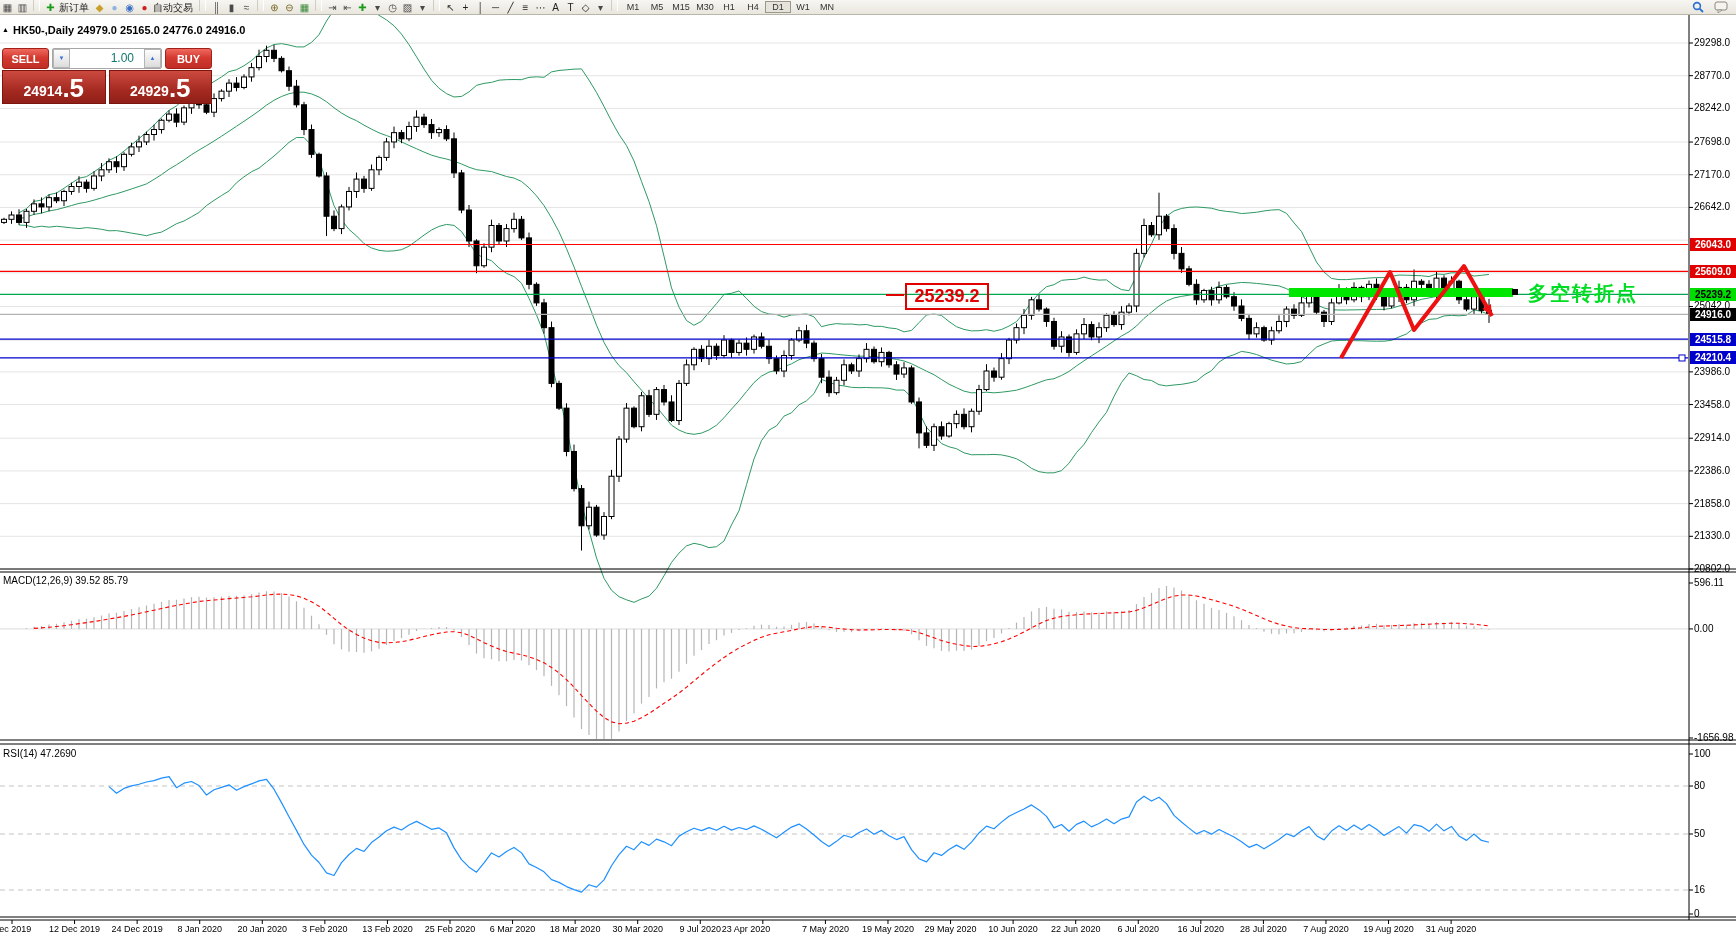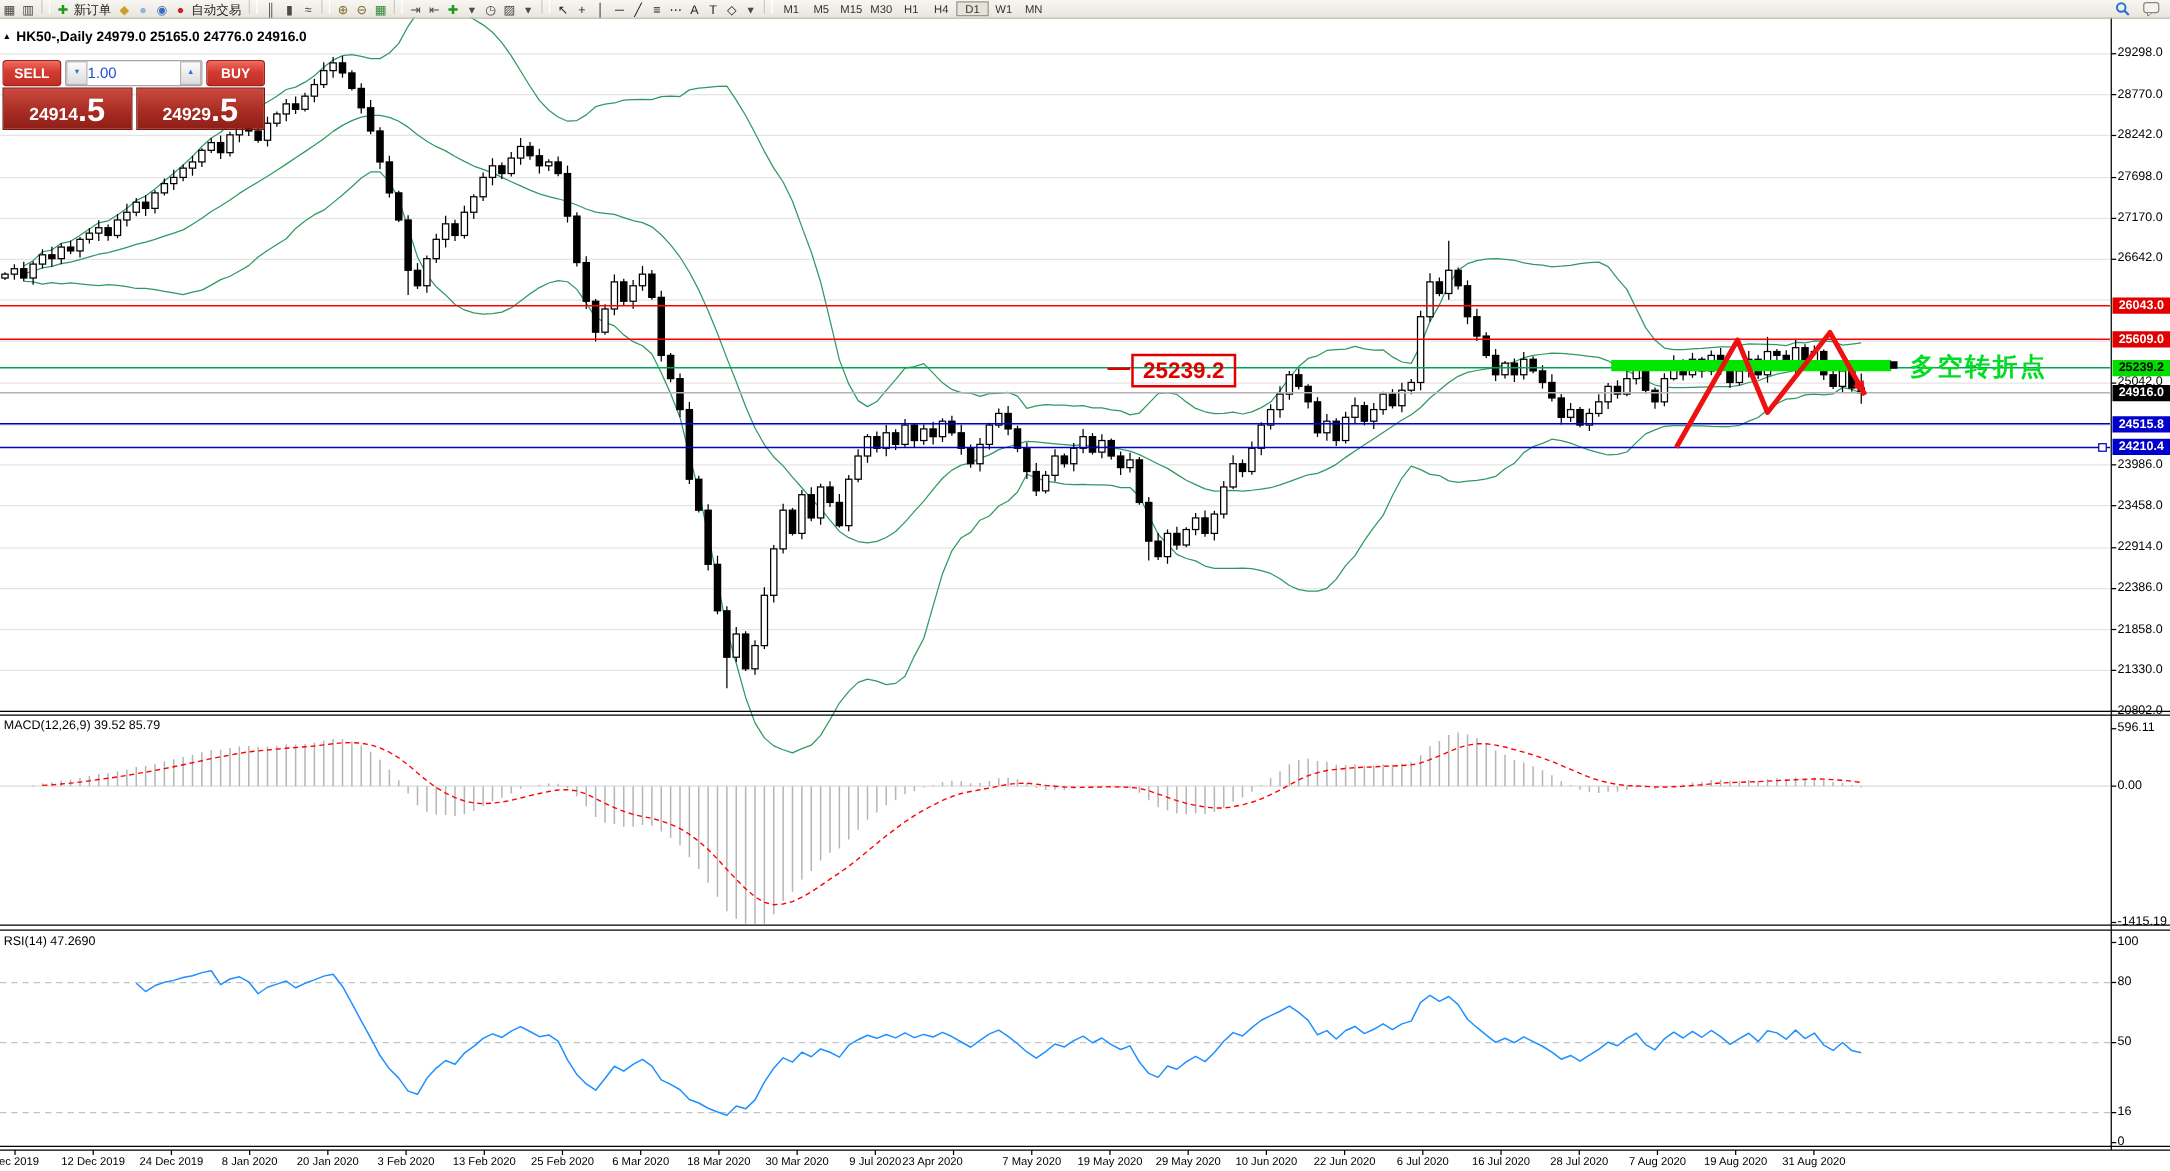--- a/index.html
+++ b/index.html
@@ -19,21 +19,21 @@
   .pane-label{font-size:10px;color:#000;white-space:nowrap;}
   .axis-label{position:absolute;left:1694px;font-size:10px;color:#000;z-index:3;white-space:nowrap;}
   .badge{position:absolute;left:1690px;width:46px;height:13px;font-size:10px;font-weight:bold;line-height:13px;text-align:center;z-index:4;}
   .date-label{position:absolute;top:924px;transform:translateX(-50%);font-size:9px;color:#000;z-index:3;white-space:nowrap;}
   
   #trade-panel{position:absolute;left:2px;top:48px;width:210px;z-index:5;}
   #tp-row1{display:flex;height:21px;}
   .tp-btn{width:45px;background:linear-gradient(#ef6a60,#d43a30 45%,#c02f26);border:1px solid #a32018;border-radius:3px;color:#fff;font-weight:bold;font-size:11px;text-align:center;line-height:20px;cursor:pointer;}
   #tp-vol{flex:1;display:flex;margin:0 3px;border:1px solid #a7a7a7;border-radius:2px;background:#fff;height:19px;}
   .spin{width:15px;background:linear-gradient(#fdfdfd,#dcdcdc);border:1px solid #b5b5b5;color:#3a6fd8;font-size:6px;text-align:center;line-height:17px;cursor:pointer;}
-  #tp-vol-value{flex:1;padding-right:10px;font-size:12px;line-height:18px;color:#1d4ed8;}
+  #tp-vol-value{flex:1;text-align:right;padding-right:10px;font-size:12px;line-height:18px;color:#0f766e;}
   #tp-row2{display:flex;margin-top:1px;height:34px;}
   .tp-price{flex:1;background:linear-gradient(#cc4a40,#a52a21 60%,#8f1f17);border:1px solid #7c150e;color:#fff;display:flex;align-items:flex-end;justify-content:center;padding-bottom:2px;}
   .tp-price+.tp-price{margin-left:3px;}
   .tp-main{font-size:14px;font-weight:bold;line-height:20px;}
   .tp-frac{font-size:26px;font-weight:bold;line-height:26px;}
   
   #price-label-box{position:absolute;left:905px;top:283px;width:80px;height:23px;border:2px solid #e00000;color:#e00000;font-size:18px;font-weight:bold;text-align:center;line-height:22px;z-index:4;background:transparent;}
   #cn-note{position:absolute;left:1528px;top:280px;font-size:20px;font-weight:bold;color:#00dd22;z-index:4;white-space:nowrap;letter-spacing:2px;}
   svg#plot{position:absolute;left:0;top:0;z-index:1;}
 </style>
@@ -792,21 +792,21 @@
       <div class="axis-label" style="top: 530.299px;">21330.0</div>
       <div class="axis-label" style="top: 562.987px;">20802.0</div>
       <div class="badge" style="top: 238.017px; background: rgb(224, 0, 0); color: rgb(255, 255, 255);">26043.0</div>
       <div class="badge" style="top: 264.886px; background: rgb(224, 0, 0); color: rgb(255, 255, 255);">25609.0</div>
       <div class="badge" style="top: 287.78px; background: rgb(0, 221, 0); color: rgb(0, 0, 0);">25239.2</div>
       <div class="badge" style="top: 307.79px; background: rgb(0, 0, 0); color: rgb(255, 255, 255);">24916.0</div>
       <div class="badge" style="top: 332.566px; background: rgb(0, 0, 204); color: rgb(255, 255, 255);">24515.8</div>
       <div class="badge" style="top: 351.473px; background: rgb(0, 0, 204); color: rgb(255, 255, 255);">24210.4</div>
       <div class="axis-label" style="top: 577px;">596.11</div>
       <div class="axis-label" style="top: 622.936px;">0.00</div>
-      <div class="axis-label" style="top: 731.991px;">-1415.19</div>
+      <div class="axis-label" style="top: 731.991px;">-1656.98</div>
       <div class="axis-label" style="top: 748px;">100</div>
       <div class="axis-label" style="top: 780px;">80</div>
       <div class="axis-label" style="top: 828px;">50</div>
       <div class="axis-label" style="top: 884px;">16</div>
       <div class="axis-label" style="top: 908px;">0</div>
       <div class="date-label" style="left: 12px;">Dec 2019</div>
       <div class="date-label" style="left: 74.57px;">12 Dec 2019</div>
       <div class="date-label" style="left: 137.14px;">24 Dec 2019</div>
       <div class="date-label" style="left: 199.71px;">8 Jan 2020</div>
       <div class="date-label" style="left: 262.28px;">20 Jan 2020</div>

